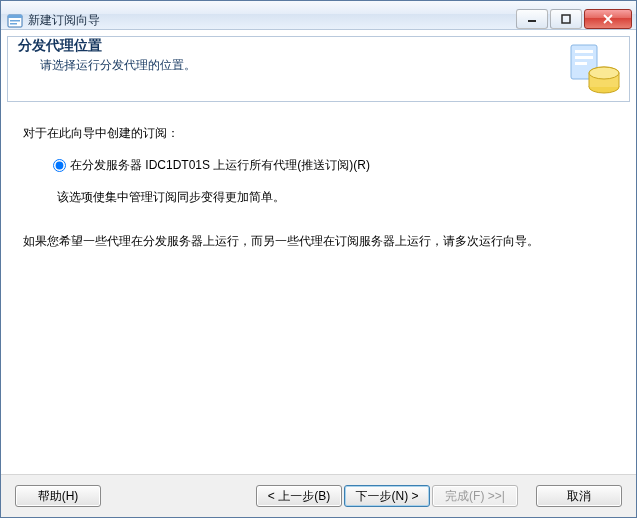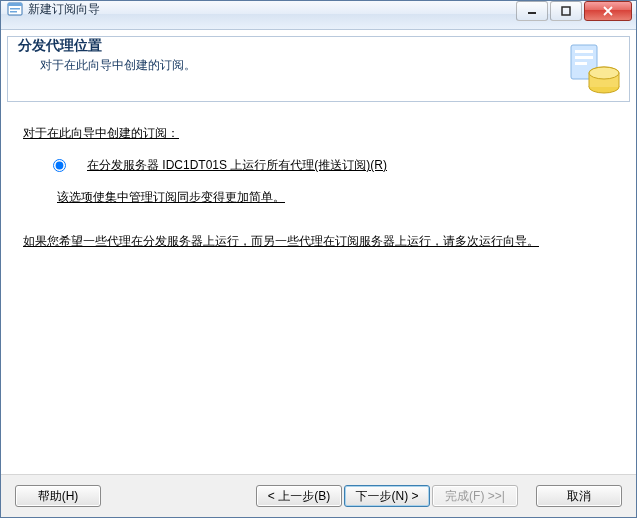--- a/index.html
+++ b/index.html
@@ -18,21 +18,21 @@
     position: relative;
     display: flex;
     flex-direction: column;
   }
   
   .titlebar {
     height: 28px;
     background: linear-gradient(to bottom, #f6f9fd 0%, #e5edf8 45%, #d7e3f2 46%, #e9f1fb 100%);
     border-bottom: 1px solid #b9c9dc;
     display: flex;
-    align-items: flex-start;
+    align-items: flex-end;
     padding: 0 4px 0 6px;
     user-select: none;
   }
   .titlebar .app-icon {
     width: 16px;
     height: 16px;
     margin-right: 5px;
     display: flex;
     align-items: center;
     justify-content: center;
@@ -90,28 +90,27 @@
     right: 6px;
     top: 4px;
   }
 
   
   .wizard-body {
     flex: 1;
     padding: 10px 26px 0 22px;
     color: #000;
     line-height: 1.5;
-    text-decoration: underline;
   }
   .intro { margin: 6px 0 14px 0; }
   .option-block { margin-left: 30px; margin-bottom: 26px; }
   .option-row {
     display: flex;
     align-items: center;
-    gap: 21px;
+    gap: 4px;
     margin-bottom: 14px;
   }
   input[type=radio] {
     margin: 0;
     width: 13px;
     height: 13px;
   }
   .option-desc { margin-left: 4px; }
   .note { margin-top: 20px; }
 
@@ -184,21 +183,21 @@
         <svg width="12" height="10">
             <path d="M2 1 L10 9 M10 1 L2 9" stroke="#fff" stroke-width="1.8"></path>
           </svg>
       </div>
     </div>
   </div>
 
   <div class="wizard-header">
     <div class="hdr-text">
       <h1>分发代理位置</h1>
-      <p>对于在此向导中创建的订阅。</p>
+      <p>请选择运行分发代理的位置。</p>
     </div>
     <span class="hdr-icon">
       <svg width="56" height="56" viewBox="0 0 56 56">
         <g>
           <rect x="4" y="4" width="26" height="34" rx="2" fill="#cfe6ff" stroke="#89b6e4"></rect>
           <rect x="8" y="9" width="18" height="3" fill="#fff"></rect>
           <rect x="8" y="15" width="18" height="3" fill="#fff"></rect>
           <rect x="8" y="21" width="12" height="3" fill="#fff"></rect>
         </g>
         <ellipse cx="37" cy="46" rx="15" ry="6" fill="#f3d24c" stroke="#caa51e"></ellipse>

